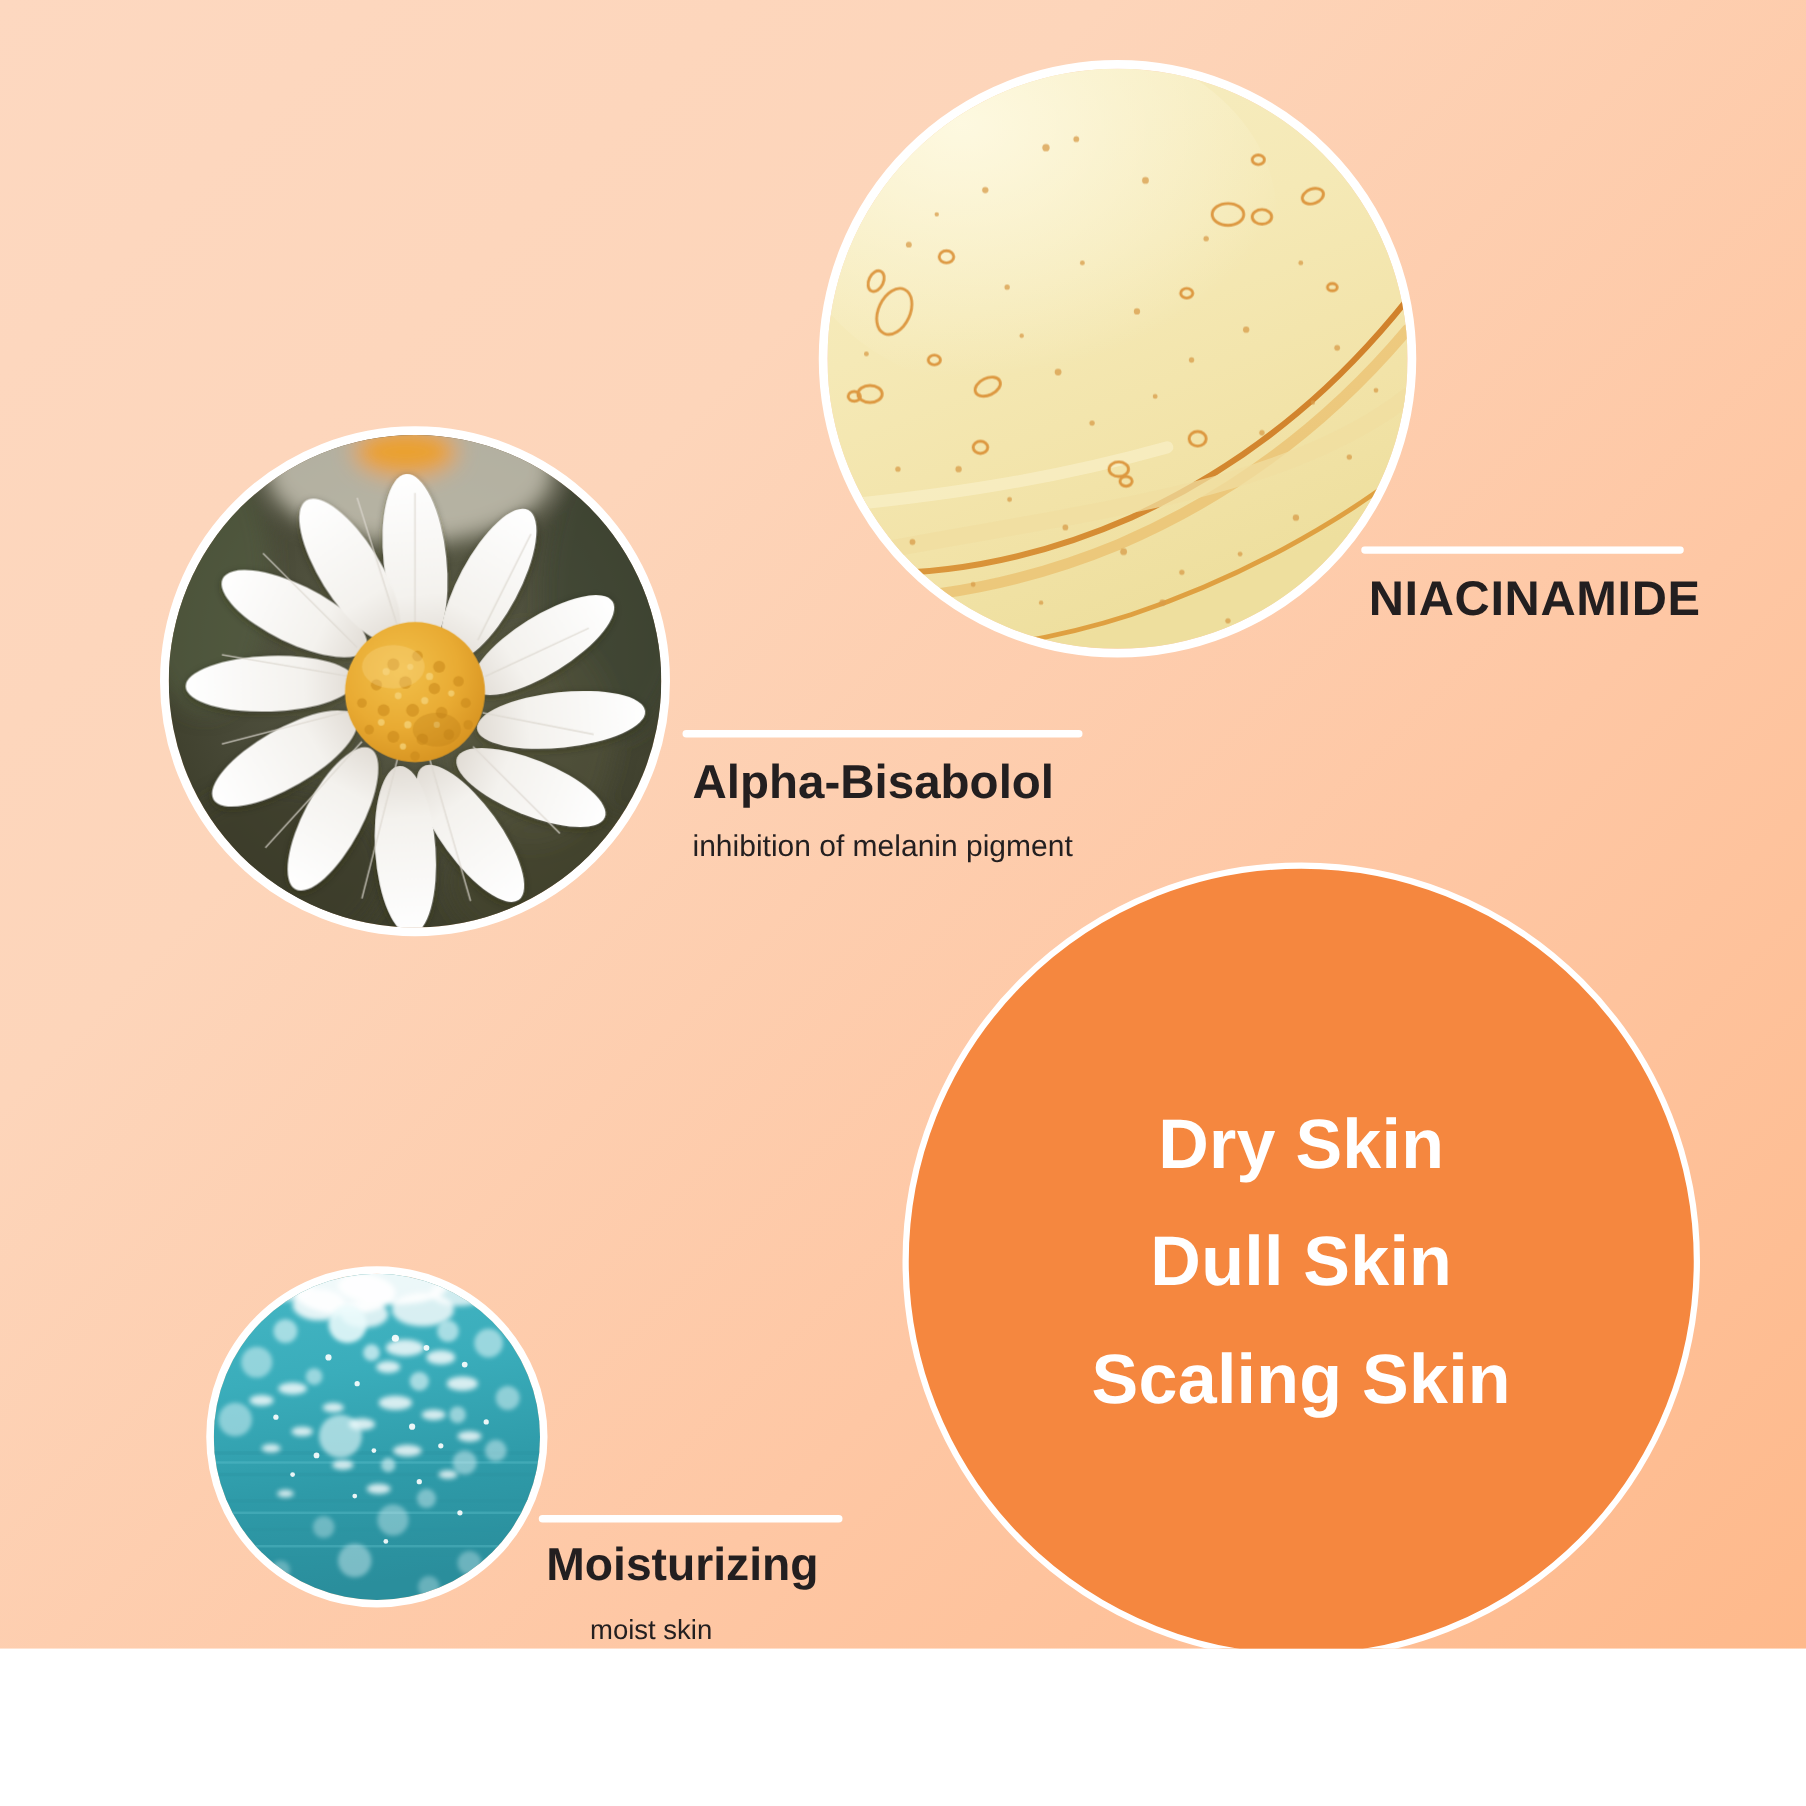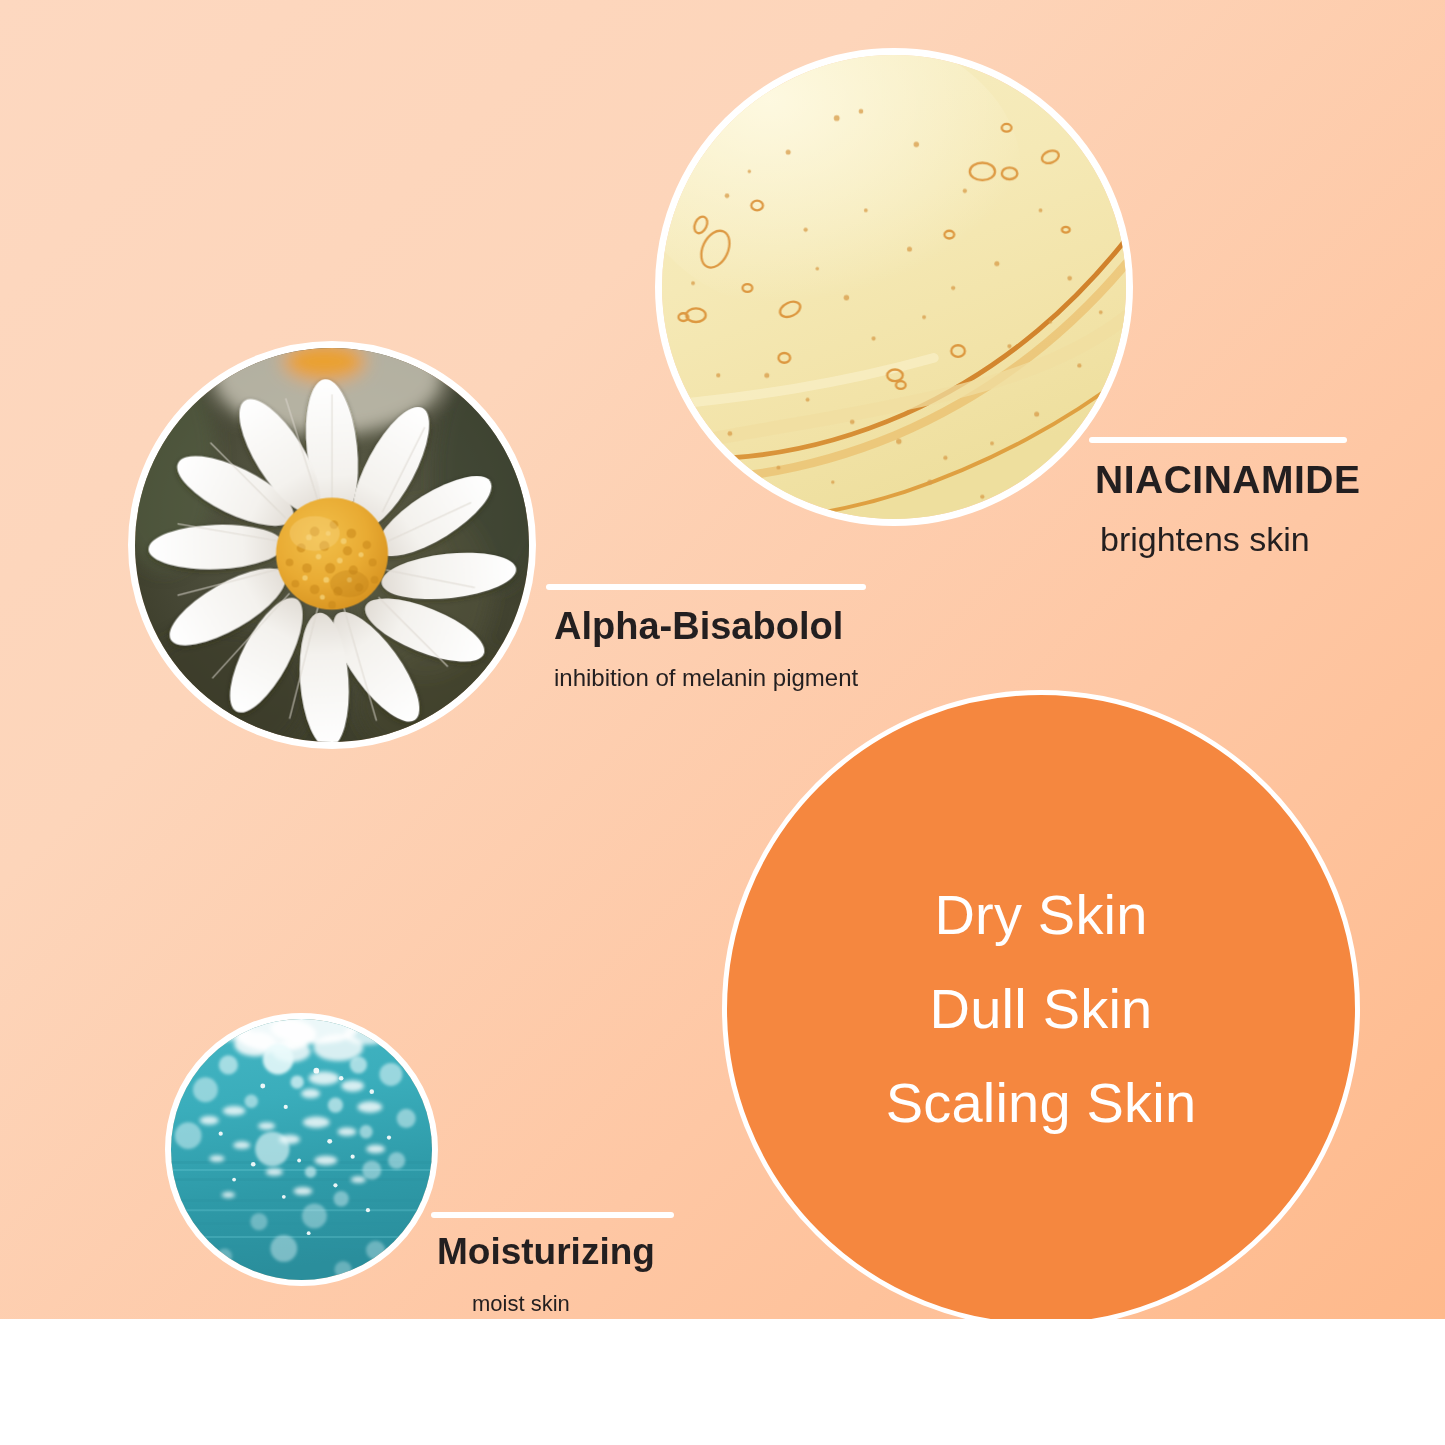--- a/index.html
+++ b/index.html
@@ -33,21 +33,21 @@
     border: 5px solid #ffffff;
     box-sizing: border-box;
     background: #f5873f;
     display: flex;
     flex-direction: column;
     align-items: center;
     justify-content: center;
   }
   .concern-line {
     color: #ffffff;
-    font-weight: normal;
+    font-weight: bold;
     font-size: 56px;
     line-height: 1.0;
     letter-spacing: 0.2px;
     margin: 19px 0;
     text-align: right;
     white-space: nowrap;
   }
 
   
   .callout { position: absolute; }
@@ -174,21 +174,20 @@
           <circle cx="330" cy="455" r="2.2"></circle>
         <circle cx="120" cy="425" r="2"></circle>
           <circle cx="176" cy="440" r="1.8"></circle>
       </g>
     </svg>
   </div>
 
   <div class="callout" id="callout-niacinamide">
     <div class="rule"></div>
     <div class="title">NIACINAMIDE</div>
-    <div class="sub">brightens skin</div>
   </div>
 
   <div class="bubble" id="bubble-bisabolol" style="left:128px; top:341px; width:408px; height:408px;">
     <svg viewBox="0 0 408 408" preserveAspectRatio="xMidYMid slice">
       <defs>
         <radialGradient id="bokehBg" cx="0.5" cy="0.45" r="0.75">
           <stop offset="0%" stop-color="#5e5f4a"></stop>
           <stop offset="55%" stop-color="#474836"></stop>
           <stop offset="100%" stop-color="#32331f"></stop>
         </radialGradient>

